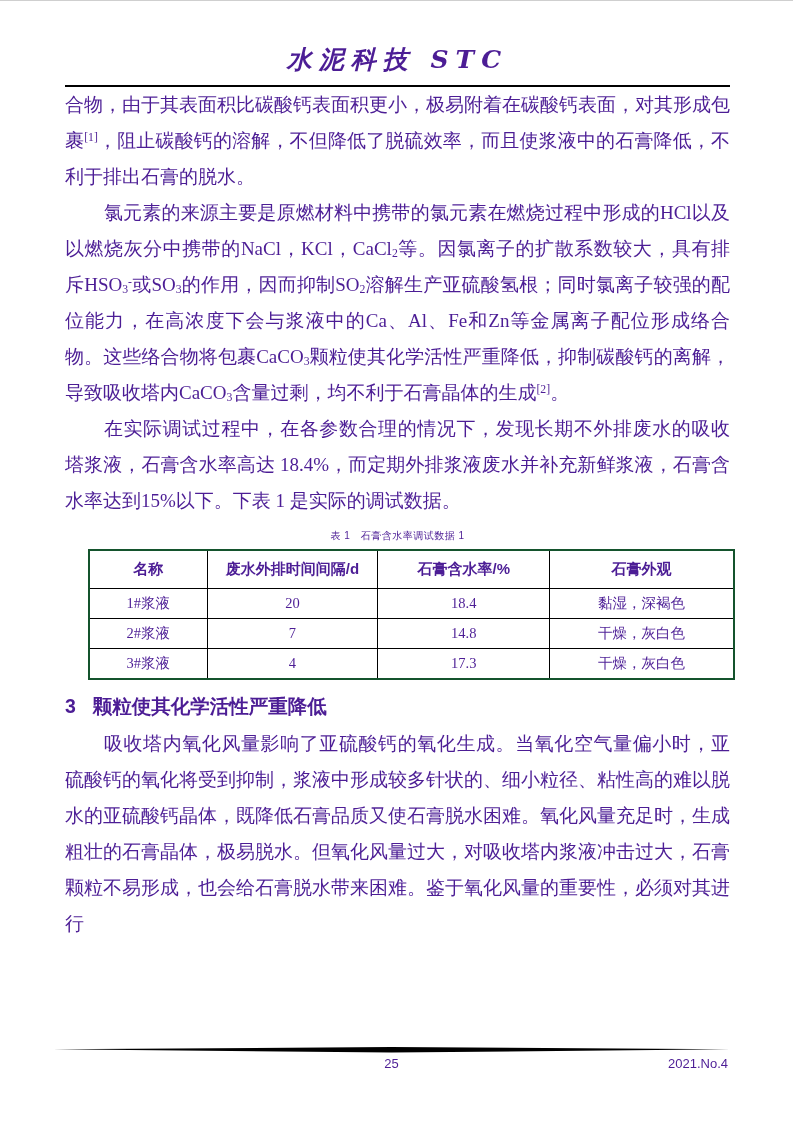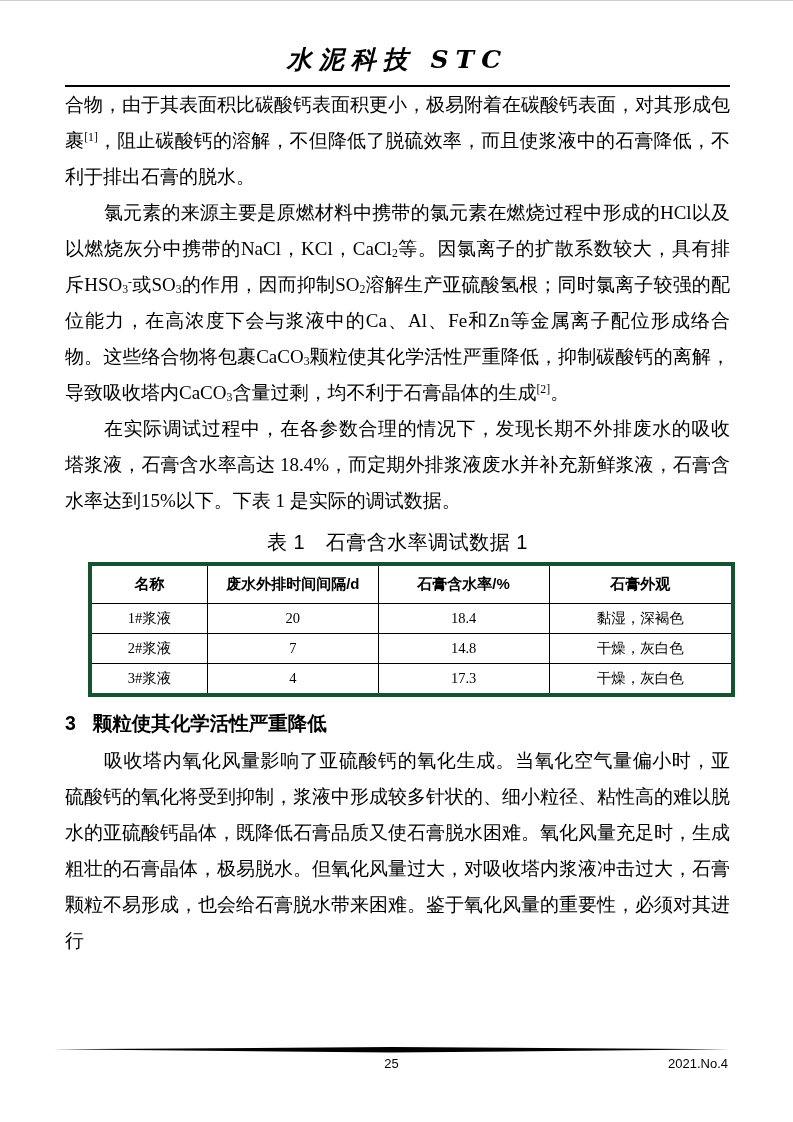--- a/index.html
+++ b/index.html
@@ -1,20 +1,20 @@
 <!DOCTYPE html>
 <html><head>
 <meta charset="utf-8">
 <style>
   html,body { margin:0; padding:0; background:#ffffff; }
   .page {
     position:relative;
     width:793px; height:1122px;
     background:#ffffff;
-    color:#000000;
+    color:#4c1d95;
     font-family:"Liberation Serif","DejaVu Serif",serif;
     box-sizing:border-box;
     padding:0 63px 0 65px;
     overflow:hidden;
     border-top:1px solid #cfcfcf;
   }
   
   .journal-header { text-align:center; padding-top:42px; }
   .journal-title {
     display:inline-block;
@@ -35,27 +35,27 @@
     word-break:break-all;
   }
   .para.no-indent { text-indent:0; }
   sub, sup { line-height:0; font-size:0.62em; }
   sup { vertical-align:0.55em; }
   sub { vertical-align:-0.18em; }
   
   .table-caption {
     text-align:center;
     font-family:"Liberation Sans","DejaVu Sans",sans-serif;
-    font-size:20px; letter-spacing:0.5px;
+    font-size:10px; letter-spacing:0.5px;
     margin:10px 0 6px 0;
   }
   table.data-table {
     border-collapse:collapse; table-layout:fixed;
     width:647px; margin-left:23px;
-    border:4px solid #14532d;
+    border:2px solid #14532d;
   }
   table.data-table th, table.data-table td {
     border:1.5px solid #000;
     text-align:center; vertical-align:middle;
     padding:0; overflow:hidden;
   }
   table.data-table th {
     font-family:"Liberation Sans","DejaVu Sans",sans-serif;
     font-weight:bold; font-size:15px; height:37px;
   }

